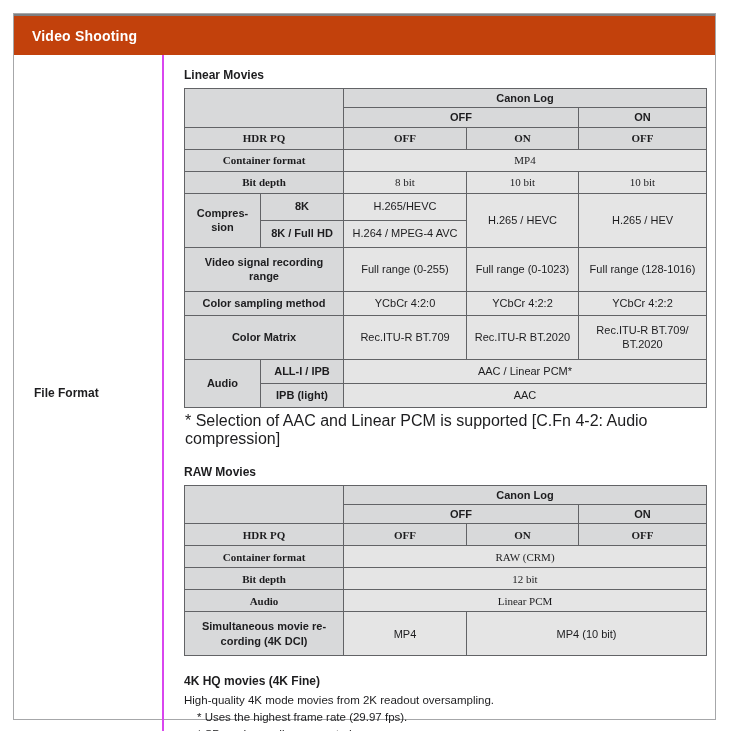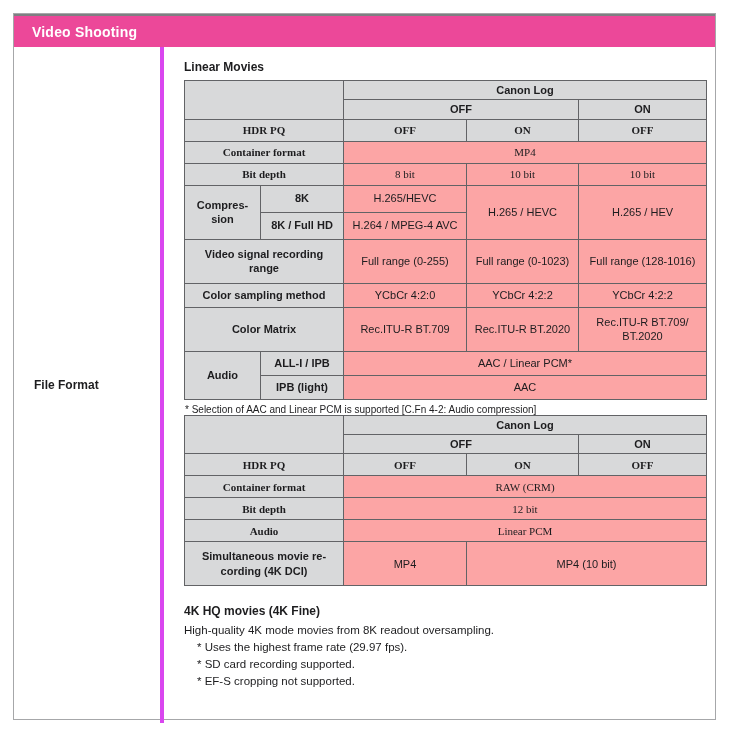--- a/index.html
+++ b/index.html
@@ -10,41 +10,41 @@
     color: #1d1d1f;
   }
   .panel {
     position: absolute;
     left: 13px; top: 13px;
     width: 703px; height: 707px;
     border: 1px solid #a6a7a9;
     background: #ffffff;
   }
   .panel-header {
-    height: 33px;
-    background: #ec4899;
+    height: 41px;
+    background: #c2410c;
     border-top: 2px solid #7e7f82;
     display: flex;
     align-items: center;
     padding-left: 18px;
   }
   .panel-title {
     color: #ffffff;
     font-size: 14px;
     font-weight: bold;
     letter-spacing: 0.2px;
   }
   .panel-body {
     display: flex;
     height: calc(100% - 29px);
   }
   .label-col {
     width: 150px;
     flex: 0 0 150px;
-    border-right: 4px solid #d946ef;
+    border-right: 2px solid #d946ef;
     display: flex;
     align-items: center;
   }
   .row-label {
     font-size: 12px;
     font-weight: bold;
     padding-left: 20px;
   }
   .content-col {
     flex: 1 1 auto;
@@ -62,33 +62,33 @@
     width: 522px;
   }
   table.spec td {
     border: 1px solid #626366;
     font-size: 11px;
     text-align: center;
     vertical-align: middle;
     padding: 2px 4px;
     line-height: 1.3;
     white-space: pre-line;
-    background: #fca5a5;
+    background: #e5e5e5;
   }
   table.spec td.head {
     background: #d8d9da;
     font-weight: bold;
   }
   tr.h21 { height: 15px; }
   tr.h22 { height: 22px; font-family: Liberation Serif, serif; }
   tr.h24 { height: 24px; }
   tr.h27 { height: 27px; margin-top: 48px; }
   tr.h44 { height: 44px; }
   .footnote {
-    font-size: 10px;
+    font-size: 16px;
     margin: 4px 0 0 1px;
   }
   .section-gap { margin-top: 17px; }
   .hq-heading {
     font-size: 12px;
     font-weight: bold;
     margin-top: 18px;
   }
   .hq-desc {
     font-size: 11.5px;
@@ -188,20 +188,21 @@
         </tr>
         <tr class="h24">
           <td class="head">IPB (light)</td>
           <td colspan="3">AAC</td>
         </tr>
       </tbody>
         </table>
 
       <div class="footnote">* Selection of AAC and Linear PCM is supported [C.Fn 4-2: Audio compression]</div>
 
+      <div class="block-heading section-gap">RAW Movies</div>
 
       <table class="spec">
         <colgroup>
           <col style="width:159px">
             <col style="width:123px">
             <col style="width:112px">
             <col style="width:128px">
         </colgroup>
         <tbody>
             <tr class="h21">
@@ -233,21 +234,21 @@
         <tr class="h44">
           <td class="head">Simultaneous movie re-
 cording (4K DCI)</td>
           <td>MP4</td>
           <td colspan="2">MP4 (10 bit)</td>
         </tr>
       </tbody>
         </table>
 
       <div class="hq-heading">4K HQ movies (4K Fine)</div>
-      <div class="hq-desc">High-quality 4K mode movies from 8K readout oversampling.</div>
+      <div class="hq-desc">High-quality 4K mode movies from 2K readout oversampling.</div>
       <div class="hq-notes">
         <div>* Uses the highest frame rate (29.97 fps).</div>
         <div>* SD card recording supported.</div>
         <div>* EF-S cropping not supported.</div>
       </div>
 
     </div>
   </div>
 </div>
 

